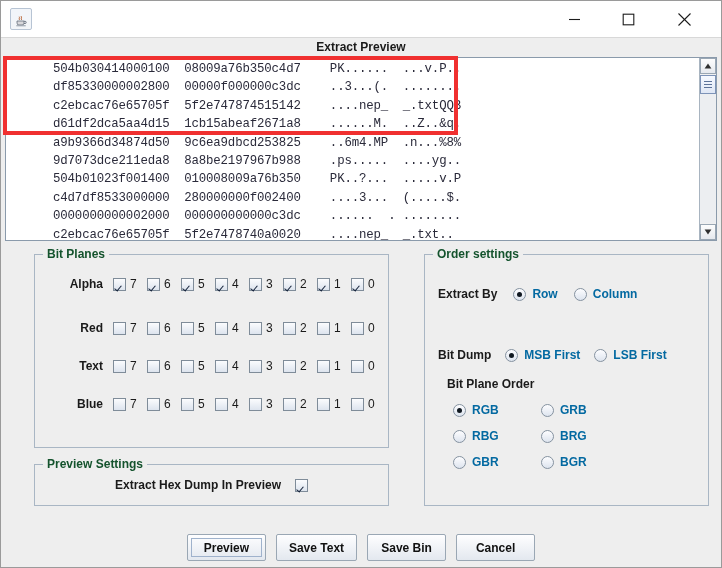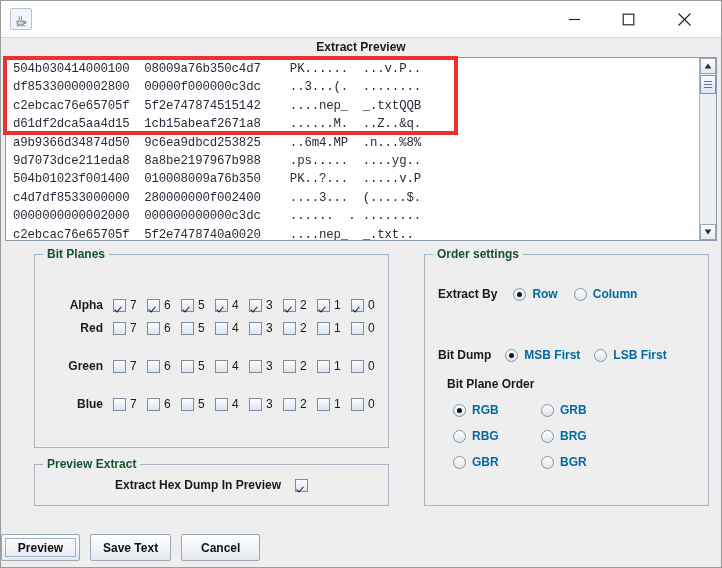--- a/index.html
+++ b/index.html
@@ -67,21 +67,21 @@
   }
   #hexlines {
     position: absolute; left: 7px; top: 2px;
     font-family: "Liberation Mono", "DejaVu Sans Mono", monospace;
     font-size: 12.4px;
     line-height: 18.4px;
     color: #2a2a3a;
     white-space: pre;
     letter-spacing: -0.15px;
   }
-  .hexline { height: 18.4px; }
+  .hexline { height: 18.4px; margin-left: 40px; }
 
   
   #vscroll {
     width: 17px;
     background: #f0f0f0;
     border-left: 1px solid #a8b4c0;
     position: relative;
     flex: 0 0 17px;
   }
   .sb-arrow {
@@ -193,21 +193,21 @@
   
   #hexdump-line {
     position: absolute; left: 0; top: 13px; width: 100%;
     display: flex; align-items: center; justify-content: center; gap: 14px;
     font-size: 12px; font-weight: 600; color: #1a1a1a;
   }
 
   
   #buttonbar {
     position: absolute; left: 0; top: 533px; width: 720px;
-    display: flex; justify-content: flex-start; gap: 10px;
+    display: flex; justify-content: center; gap: 10px;
   }
   .btn {
     min-width: 79px; height: 27px;
     padding: 0 12px;
     border: 1px solid #9aa7b4;
     border-radius: 2px;
     background: linear-gradient(#fefeff, #e3e8ef);
     font-size: 12px; font-weight: 600; color: #111111;
     display: flex; align-items: center; justify-content: center;
     font-family: "Liberation Sans", sans-serif;
@@ -280,21 +280,21 @@
           </svg>
       </div>
     </div>
   </div>
 
   <div id="red-box"></div>
 
   <div class="group" id="grp-bitplanes">
     <div class="legend">Bit Planes</div>
     <div id="bp-rows">
-        <div class="bp-row" style="top: 39px;">
+        <div class="bp-row" style="top: 18px;">
           <div class="bp-label">Alpha</div>
           <div class="bp-cell">
             <span class="cb checked"></span>
             <span class="num">7</span>
           </div>
           <div class="bp-cell">
             <span class="cb checked"></span>
             <span class="num">6</span>
           </div>
           <div class="bp-cell">
@@ -351,21 +351,21 @@
           <div class="bp-cell">
             <span class="cb"></span>
             <span class="num">1</span>
           </div>
           <div class="bp-cell">
             <span class="cb"></span>
             <span class="num">0</span>
           </div>
         </div>
         <div class="bp-row" style="top: 100px;">
-          <div class="bp-label">Green</div>
+          <div class="bp-label">Text</div>
           <div class="bp-cell">
             <span class="cb"></span>
             <span class="num">7</span>
           </div>
           <div class="bp-cell">
             <span class="cb"></span>
             <span class="num">6</span>
           </div>
           <div class="bp-cell">
             <span class="cb"></span>
@@ -484,32 +484,35 @@
           <span class="rlabel">GBR</span>
         </span>
         <span class="radio-item">
           <span class="rad"></span>
           <span class="rlabel">BGR</span>
         </span>
       </div>
   </div>
 
   <div class="group" id="grp-preview">
-    <div class="legend">Preview Extract</div>
+    <div class="legend">Preview Settings</div>
     <div id="hexdump-line">
       <span>Extract Hex Dump In Preview</span>
       <span id="hexdump-cb" class="cb checked"></span>
     </div>
   </div>
 
   <div id="buttonbar">
       <div class="btn focused">
         <span>Preview</span>
       </div>
       <div class="btn">
         <span>Save Text</span>
       </div>
       <div class="btn">
+        <span>Save Bin</span>
+      </div>
+      <div class="btn">
         <span>Cancel</span>
       </div>
     </div>
 
 </div>
 
 </body></html>

